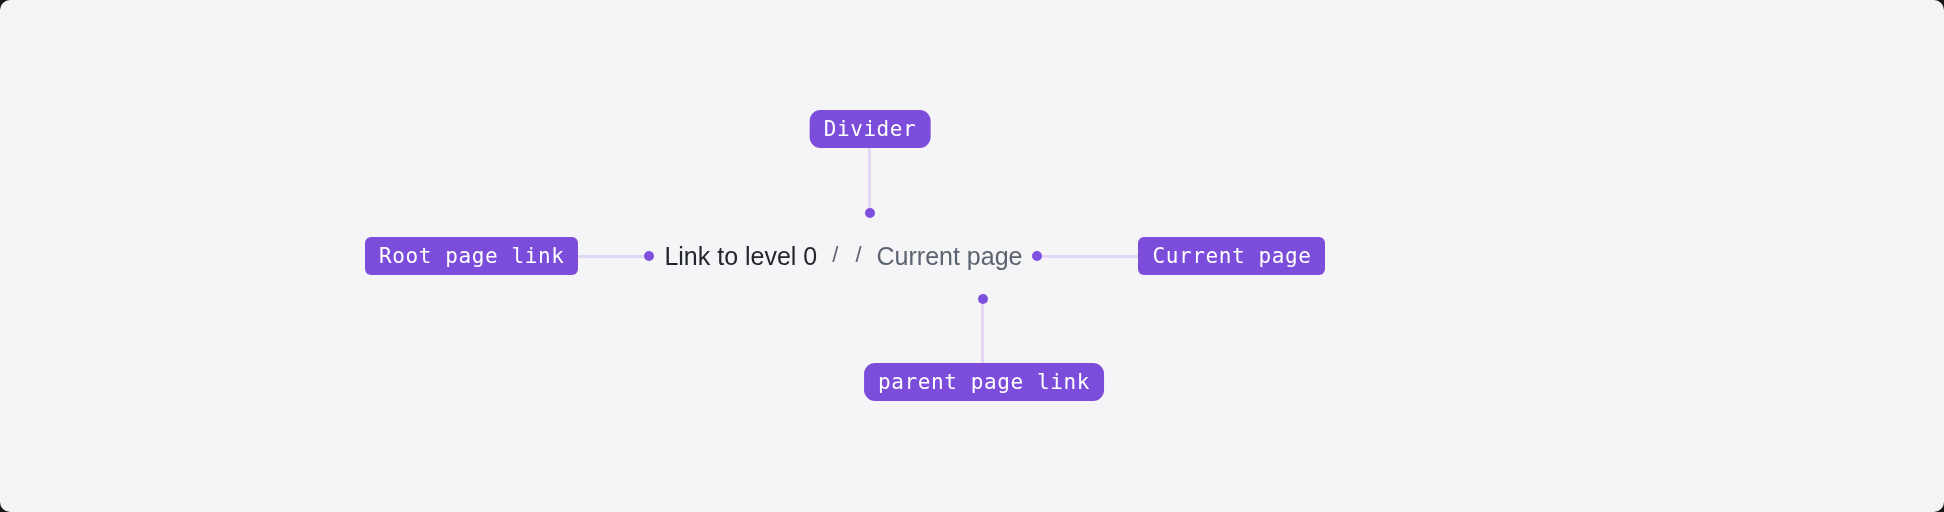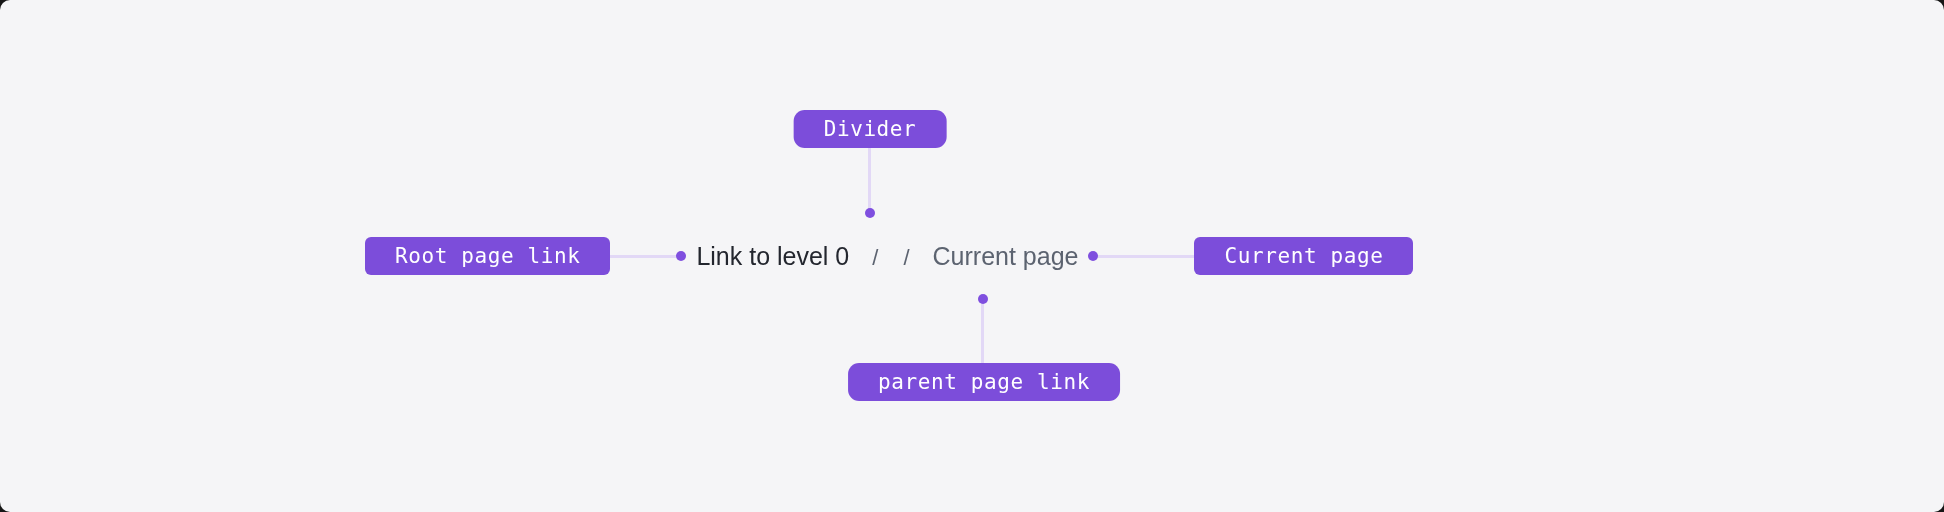--- a/index.html
+++ b/index.html
@@ -18,21 +18,21 @@
     border-radius: 10px;
     overflow: hidden;
   }
   
   .tag {
     position: absolute;
     display: inline-flex;
     align-items: center;
     justify-content: center;
     height: 38px;
-    padding: 0 30px;
+    padding: 0 14px;
     background: #7c4dda;
     color: #ffffff;
     border-radius: 11px;
     font-family: "DejaVu Sans Mono", "Liberation Mono", monospace;
     font-size: 21px;
     letter-spacing: 0.6px;
     white-space: nowrap;
     z-index: 3;
     box-sizing: border-box;
   }
@@ -64,22 +64,22 @@
     left: 365px;
     top: 237px;
     height: 38px;
     display: flex;
     align-items: center;
     z-index: 2;
   }
   .mid-row .hline { flex: 0 0 auto; }
   .breadcrumb {
     display: flex;
-    align-items: flex-end;
-    gap: 21px;
+    align-items: flex-start;
+    gap: 13px;
     margin: 0 10px;
     font-size: 25px;
     white-space: nowrap;
   }
   .breadcrumb a {
     color: #23262e;
     text-decoration: none;
     cursor: pointer;
   }
   .breadcrumb .sep {

